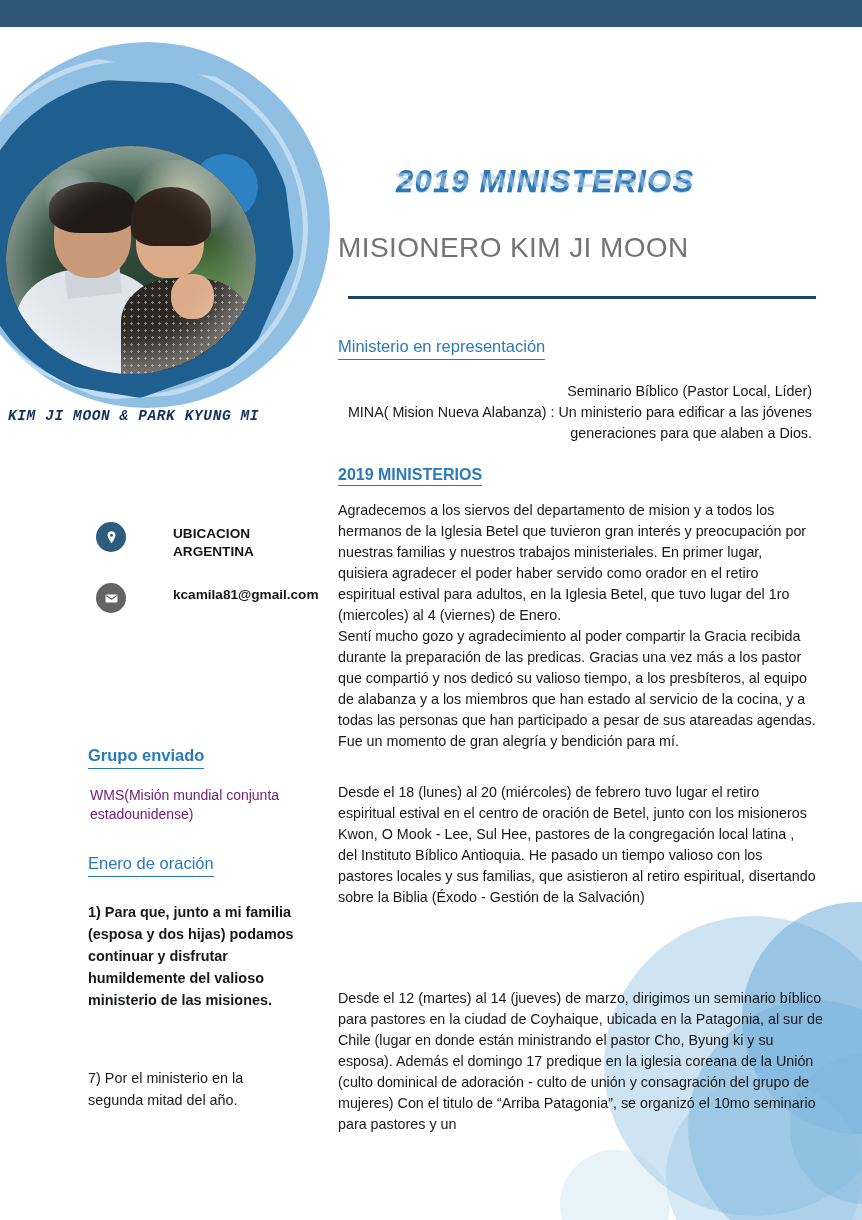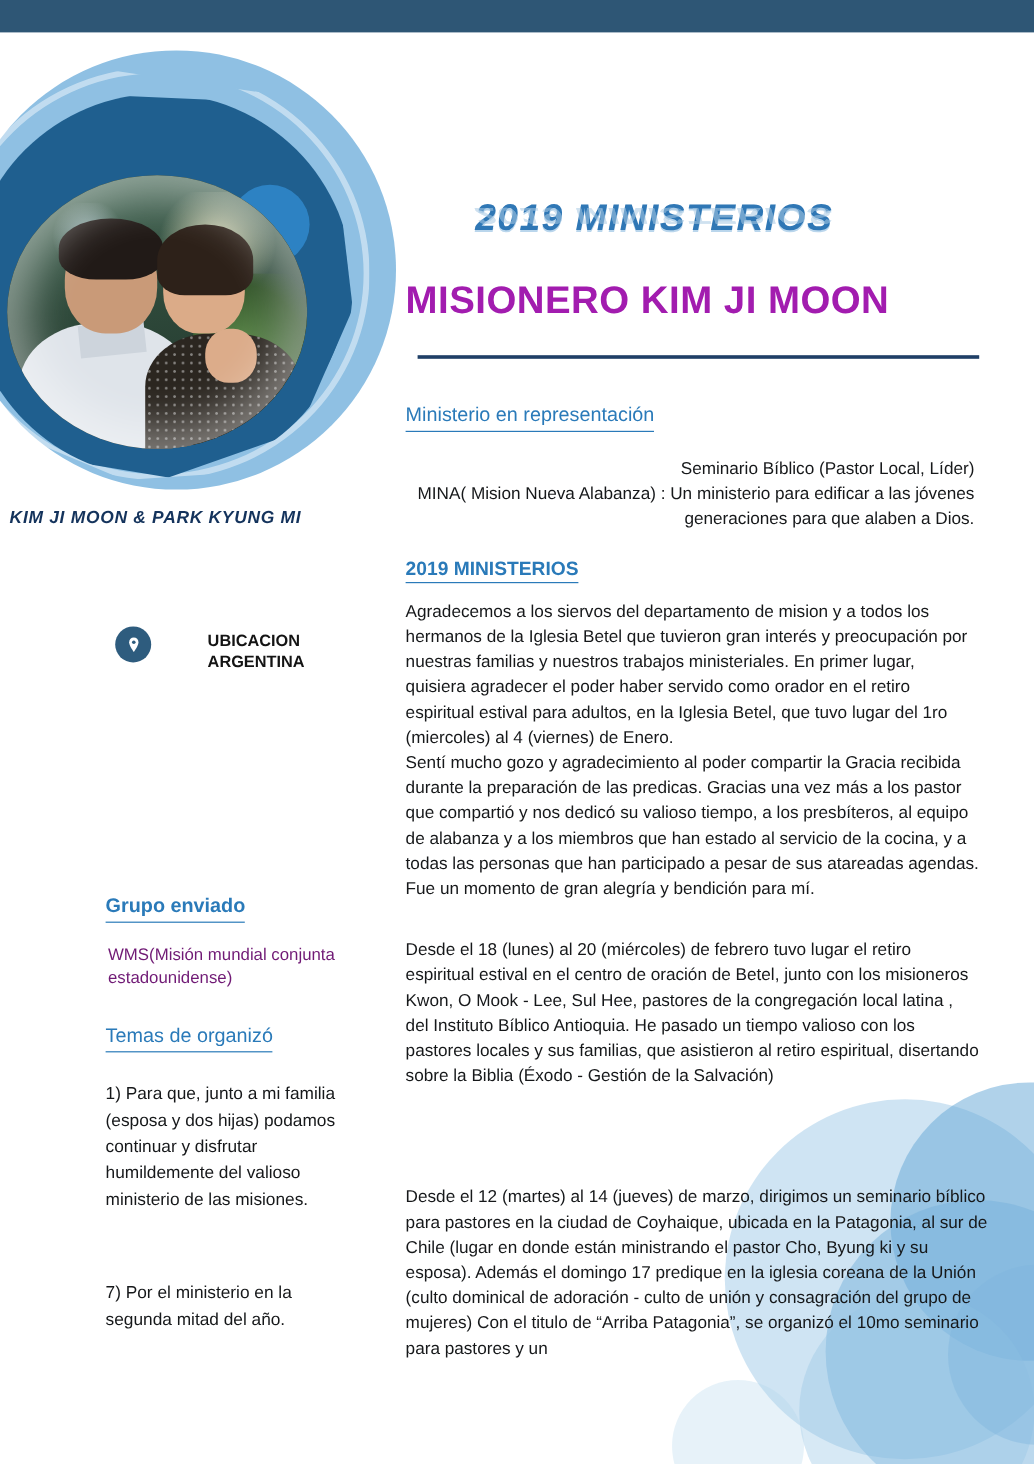--- a/index.html
+++ b/index.html
@@ -112,29 +112,28 @@
   .ph-dots    { position:absolute; left:46%; top:58%; width:52%; height:46%; opacity:.5;
                 background-image:radial-gradient(#ddd 1px, transparent 1.2px);
                 background-size:7px 7px; border-radius:42% 42% 0 0; }
   .ph-hands   { position:absolute; left:66%; top:56%; width:17%; height:20%; border-radius:46%; background:#dcac8a; }
   .ph-vig     { position:absolute; inset:0; border-radius:50%;
                 box-shadow: inset 0 0 34px 18px rgba(255,255,255,.40); }
   .photo-caption {
     position: absolute;
     left: 44px; top: 366px;
     width: 310px;
-    font-family: Liberation Sans, sans-serif;
+    font-family: Liberation Mono, monospace;
     font-style: italic;
     font-weight: bold;
     font-size: 14.5px;
     letter-spacing: .6px;
     color: #14335c;
     white-space: nowrap;
     z-index: 3;
-    margin-top: 16px;
   }
 
   
   .right-col {
     position: absolute;
     left: 338px; top: 0;
     width: 486px;
     z-index: 3;
   }
   .title-2019 {
@@ -153,24 +152,24 @@
     transform: scaleY(-.62);
     transform-origin: top;
     color: #a8c9e3;
     opacity: .55;
     filter: blur(.3px);
     pointer-events: none;
   }
   .title-main {
     position: absolute;
     left: 0px; top: 232px;
-    font-size: 32px;
-    font-weight: bold;
+    font-size: 28px;
+    font-weight: normal;
     letter-spacing: .4px;
-    color: #a21caf;
+    color: #737373;
   }
   .rule {
     position: absolute;
     left: 10px; top: 296px;
     width: 468px; height: 3px;
     background: #1f3f66;
   }
 
   
   .sec-head {
@@ -226,21 +225,21 @@
     font-size: 13.6px;
     font-weight: bold;
     line-height: 1.33;
     color: #141414;
     padding-top: 3px;
   }
 
   .l-head-1 { position: absolute; left: 88px; top: 745px; font-weight: bold; }
   .l-para-1 { position: absolute; left: 90px; top: 786px; width: 215px; font-size: 14px; line-height: 1.38; color:#701a75; }
   .l-head-2 { position: absolute; left: 88px; top: 853px; }
-  .l-para-2 { position: absolute; left: 88px; top: 902px; width: 210px; font-size: 14.4px; line-height: 1.52; color:#16181a; }
+  .l-para-2 { position: absolute; left: 88px; top: 902px; width: 210px; font-size: 14.4px; line-height: 1.52; color:#16181a;font-weight:bold; }
   .l-para-3 { position: absolute; left: 88px; top: 1068px; width: 210px; font-size: 14.4px; line-height: 1.52; color:#16181a; }
 
   .pre { white-space: pre-line; }
 </style>
 </head>
 <body>
 
 <div class="top-bar"></div>
 
 <div class="deco-layer">
@@ -313,27 +312,36 @@
         <svg width="15" height="15" viewBox="0 0 24 24" aria-hidden="true">
           <path d="M12 2C8.5 2 5.8 4.7 5.8 8.2c0 4.7 6.2 13 6.2 13s6.2-8.3 6.2-13C18.2 4.7 15.5 2 12 2z" fill="#ffffff"></path>
           <circle cx="12" cy="8.3" r="2.4" fill="#2e5c7e"></circle>
         </svg>
       </span>
       <span class="contact-txt pre">UBICACION
 ARGENTINA</span>
     </div>
 
 
+    <div class="contact-row">
+      <span class="contact-ico ico-mail">
+        <svg width="15" height="15" viewBox="0 0 24 24" aria-hidden="true">
+          <rect x="2.5" y="5.5" width="19" height="13" rx="1.6" fill="#ffffff"></rect>
+          <path d="M3.5 7.2l8.5 6 8.5-6" fill="none" stroke="#646464" stroke-width="1.8"></path>
+        </svg>
+      </span>
+      <span class="contact-txt">kcamila81@gmail.com</span>
+    </div>
 
   </div>
 
   <div class="l-head-1">
     <span class="sec-head">Grupo enviado</span>
   </div>
   <div class="l-para-1"> WMS(Misión mundial conjunta estadounidense)</div>
 
   <div class="l-head-2">
-    <span class="sec-head">Temas de organizó </span>
+    <span class="sec-head">Enero de oración </span>
   </div>
   <div class="l-para-2">1)  Para que, junto a mi familia (esposa y dos hijas) podamos continuar y disfrutar humildemente del valioso ministerio de las misiones.</div>
   <div class="l-para-3">7) Por el ministerio en la segunda mitad del año.</div>
 
 </div>
 
 </body></html>

